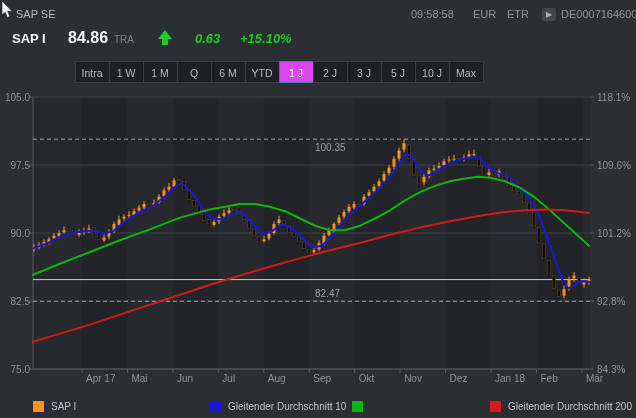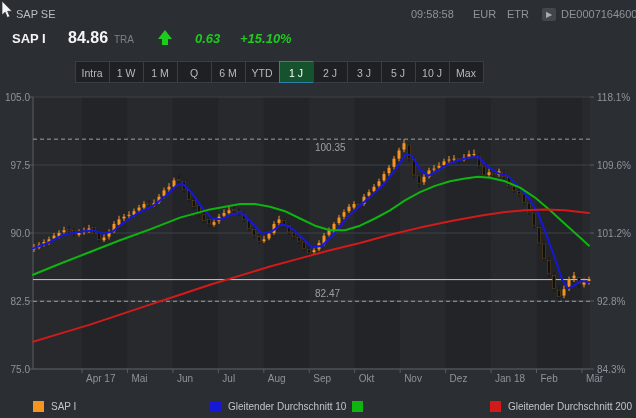--- a/index.html
+++ b/index.html
@@ -12,21 +12,21 @@
   .q-sym{font-size:13px;font-weight:bold;color:#f2f4f6;}
   .q-price{font-size:16px;font-weight:bold;color:#f2f4f6;}
   .q-tra{font-size:10px;color:#7d8289;}
   .q-chg{font-size:13px;font-weight:bold;font-style:italic;}
   .isin-btn{width:14px;height:13px;background:#43474d;border-radius:2px;color:#a8adb3;
             font-size:8px;line-height:13px;text-align:center;cursor:pointer;}
   
   .btnrow{position:absolute;top:61px;left:0;width:559px;display:flex;justify-content:center;}
   .rbtn{width:35px;height:22px;margin-left:-1px;background:#1e2024;border:1px solid #3a3e44;
         color:#b5bac0;font-size:10.5px;line-height:22px;text-align:center;box-sizing:border-box;cursor:pointer;}
-  .rbtn.sel{background:#14532d;border-color:#2d80aa;color:#ffffff;}
+  .rbtn.sel{background:#d946ef;border-color:#2d80aa;color:#ffffff;}
   
   .axlab{position:absolute;font-size:10px;color:#8f949b;}
   .axlab.r{text-align:left;}
   .axlab.l{width:28px;text-align:right;}
   .moncell{position:absolute;top:373px;font-size:10px;color:#8f949b;}
   .annlab{position:absolute;font-size:10px;color:#9aa0a6;}
   
   .leg-item{position:absolute;top:399px;display:flex;align-items:center;height:14px;cursor:pointer;}
   .leg-sq{width:11px;height:11px;margin-right:7px;}
   .leg-tx{font-size:10px;color:#c0c5ca;white-space:nowrap;}

